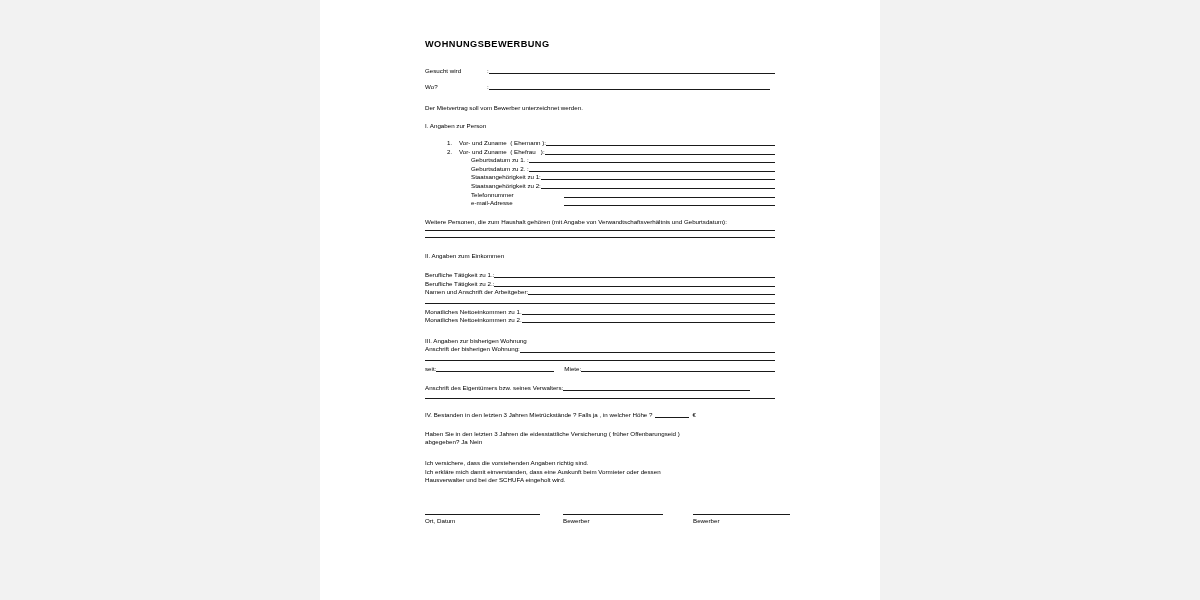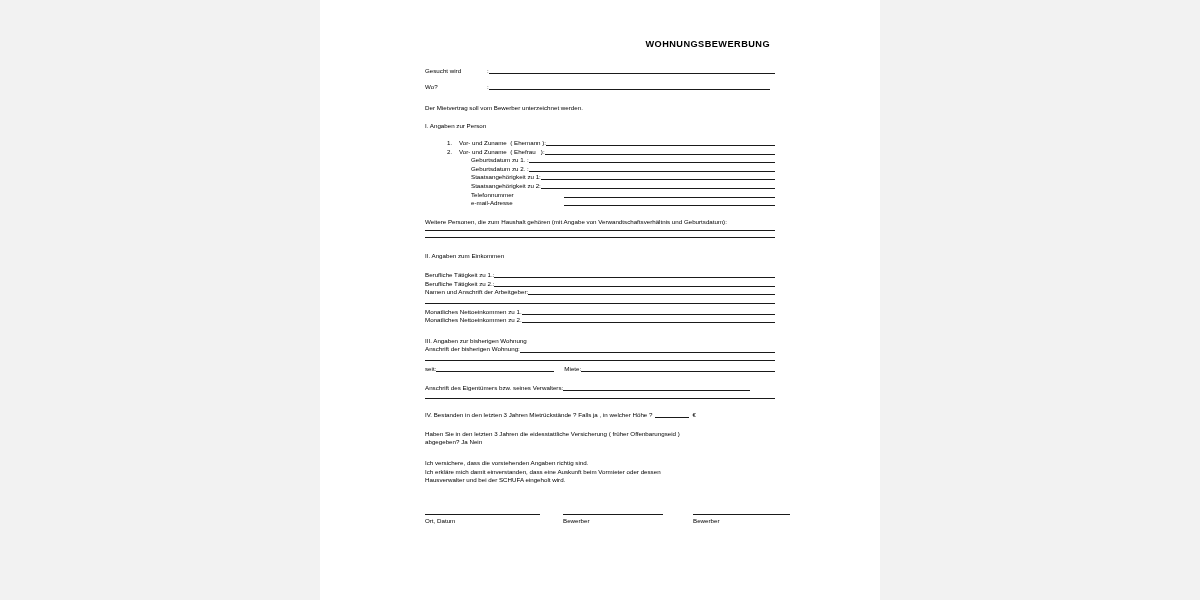--- a/index.html
+++ b/index.html
@@ -42,21 +42,21 @@
   #content {
     position: absolute;
     left: 105px;        
     top: 40px;
     width: 350px;
     font-size: 6.2px;
     line-height: 8.6px;
   }
 
   .doc-title {
-    text-align: right;
+    text-align: left;
     font-weight: bold;
     font-size: 9.2px;
     letter-spacing: 0.45px;
     margin: 0 0 18px 0;
     width: 345px;
   }
 
   
   .field-row {
     display: flex;

